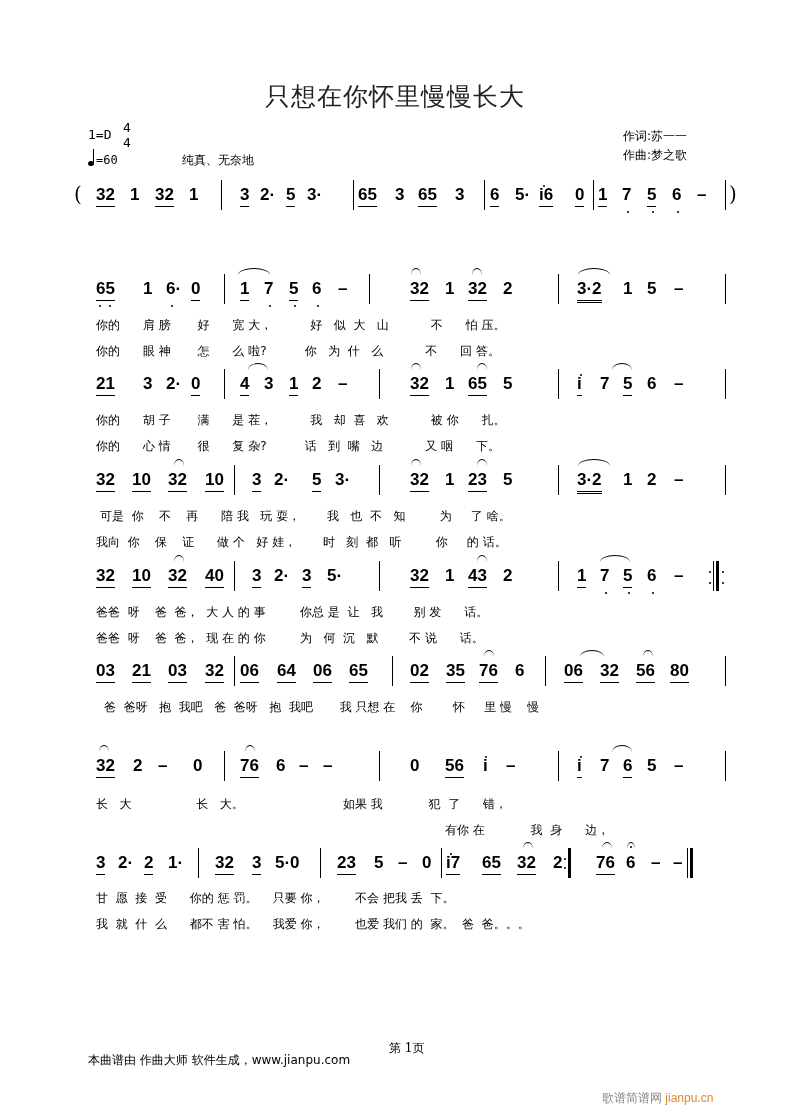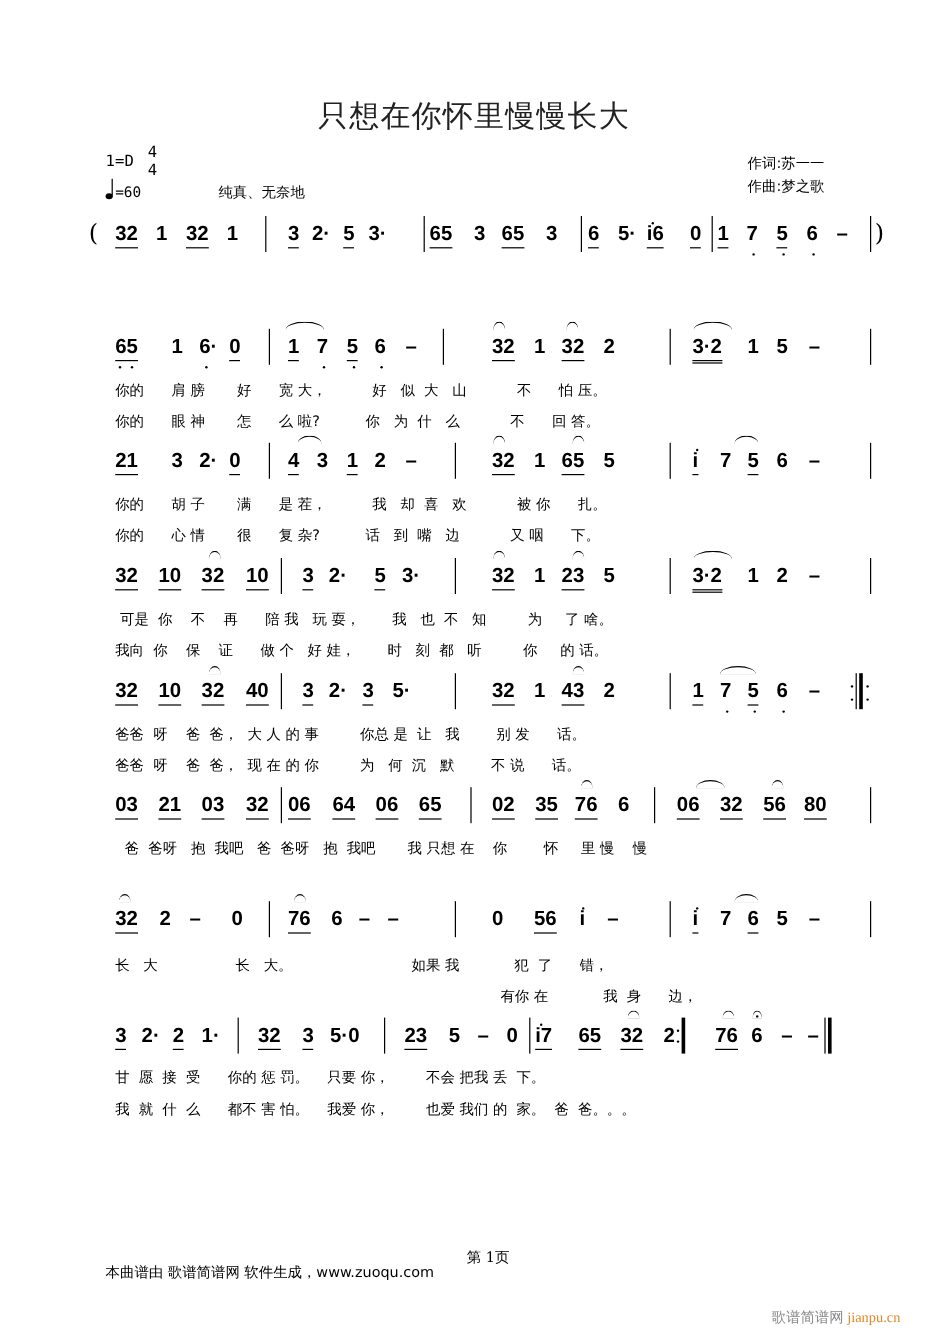--- a/index.html
+++ b/index.html
@@ -23,21 +23,21 @@
   .note.uu { border-bottom:3.5px double #000; }
   .bar { position:absolute; top:-4px; width:1px; height:30px; background:#000; }
   .bar.thick { width:3px; }
   .paren { position:absolute; top:-2px; font-size:20px; font-family:"DejaVu Serif",serif; }
   .dotb { position:absolute; width:2px; height:2px; background:#000; border-radius:50%; top:27px; }
   .dott { position:absolute; width:2px; height:2px; background:#000; border-radius:50%; top:-3px; }
   .slur { position:absolute; border-top:1px solid #000; border-radius:50% 50% 0 0 / 100% 100% 0 0; height:6px; top:-10px; }
   .lyr { position:absolute; font-size:12px; white-space:pre; letter-spacing:0; }
   .footer { left:88px; top:1052px; font-size:12px; }
   .page { left:389px; top:1040px; font-size:12px; font-family:"DejaVu Serif",serif; }
-  .wm { left:602px; top:1090px; font-size:12px; color:#888; font-family:Liberation Serif, serif;margin-left:41px; }
+  .wm { left:602px; top:1090px; font-size:12px; color:#888; font-family:Liberation Sans, sans-serif; }
   .wm span { color:#e08a2a; }
 </style>
 </head>
 <body>
 
 <div class="abs title">只想在你怀里慢慢长大</div>
 <div class="abs key">1=D</div>
 <div class="abs ts">
   <div>4</div>
   <div>4</div>
@@ -265,21 +265,21 @@
   <span class="slur" style="left:612px;width:20px"></span>
   <span class="note u" style="left:577px">i</span>
     <span class="dott" style="left:580px;top:1px"></span>
   <span class="note" style="left:600px">7</span>
   <span class="note u" style="left:623px">6</span>
     <span class="note" style="left:647px">5</span>
     <span class="note" style="left:674px">–</span>
   <span class="bar" style="left:725px"></span>
 </div>
 <div class="lyr" style="top:796px;left:96px"><span>长</span>   <span>大</span>                 <span>长</span>   <span>大。</span>                          <span>如果</span> <span>我</span>            <span>犯</span>  <span>了</span>      <span>错，</span></div>
-<div class="lyr" style="top:822px;left:417px"><span>有你</span> <span>在</span>            <span>我</span>  <span>身</span>      <span>边，</span></div>
+<div class="lyr" style="top:822px;left:445px"><span>有你</span> <span>在</span>            <span>我</span>  <span>身</span>      <span>边，</span></div>
 
 <div class="sys" style="top:852px">
   <span class="note u" style="left:96px">3</span>
     <span class="note" style="left:118px">2·</span>
   <span class="note u" style="left:144px">2</span>
     <span class="note" style="left:168px">1·</span>
   <span class="bar" style="left:198px"></span>
   <span class="note u" style="left:215px">32</span>
     <span class="note u" style="left:252px">3</span>
   <span class="note" style="left:275px">5·0</span>
@@ -305,14 +305,14 @@
   <span class="note" style="left:626px">6</span>
   <span class="note" style="left:651px">–</span>
     <span class="note" style="left:673px">–</span>
   <span class="bar" style="left:687px"></span>
     <span class="bar thick" style="left:690px"></span>
 </div>
 <div class="lyr" style="top:890px;left:96px"><span>甘</span>  <span>愿</span>  <span>接</span>  <span>受</span>      <span>你的</span> <span>惩</span> <span>罚。</span>    <span>只要</span> <span>你，</span>        <span>不会</span> <span>把我</span> <span>丢</span>  <span>下。</span></div>
 <div class="lyr" style="top:916px;left:96px"><span>我</span>  <span>就</span>  <span>什</span>  <span>么</span>      <span>都不</span> <span>害</span> <span>怕。</span>    <span>我爱</span> <span>你，</span>        <span>也爱</span> <span>我们</span> <span>的</span>  <span>家。</span>  <span>爸</span>  <span>爸。。。</span></div>
 
 <div class="abs page">第 1页</div>
-<div class="abs footer">本曲谱由 歌谱简谱网 软件生成，www.zuoqu.com</div>
+<div class="abs footer">本曲谱由 作曲大师 软件生成，www.jianpu.com</div>
 <div class="abs wm"><span style="color:#888">歌谱简谱网</span> <span>jianpu.cn</span></div>
 
 </body></html>

